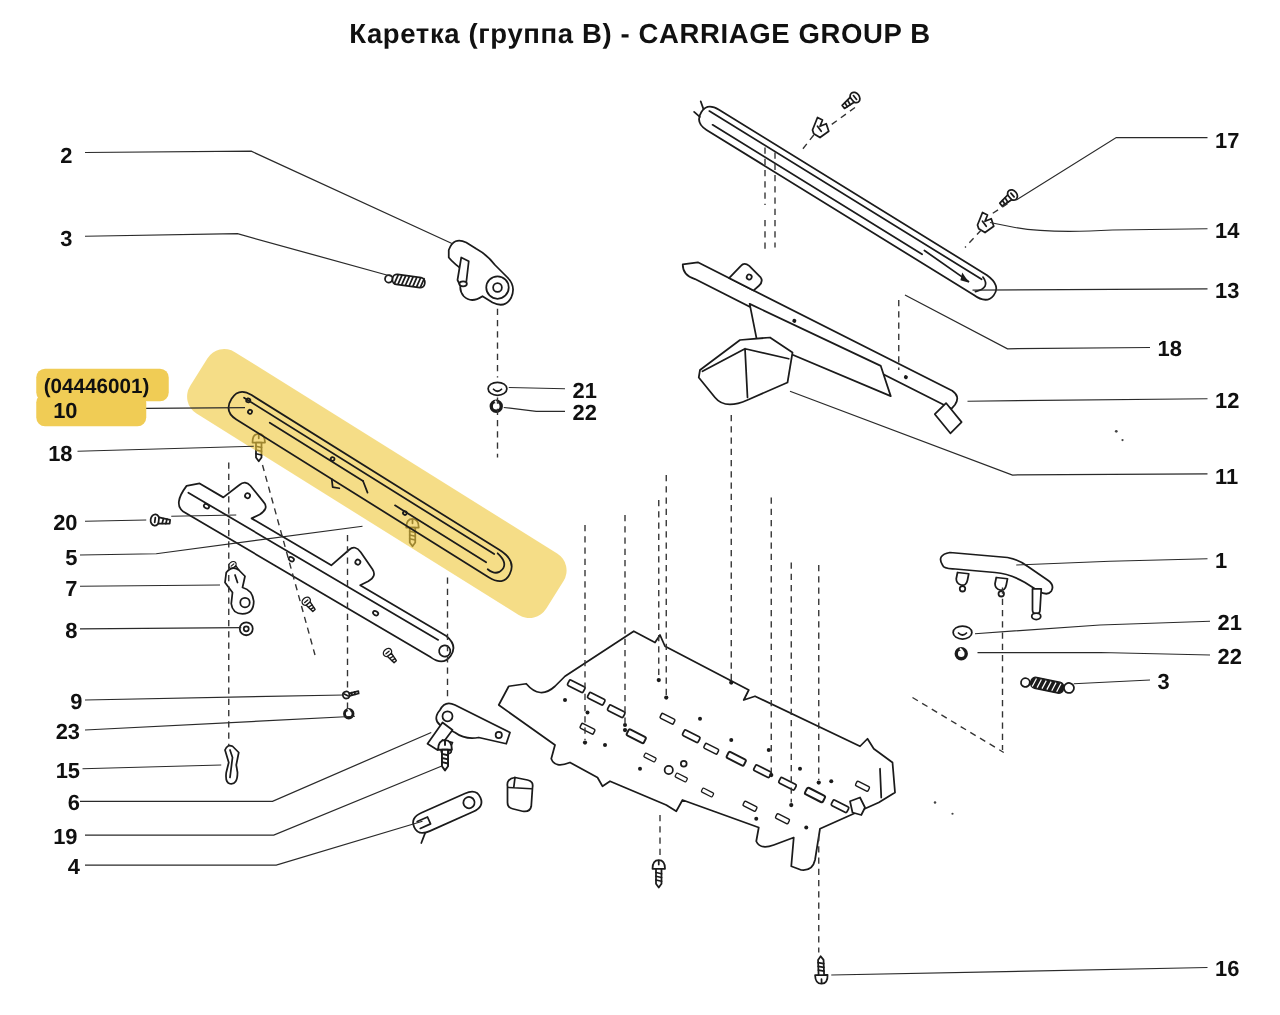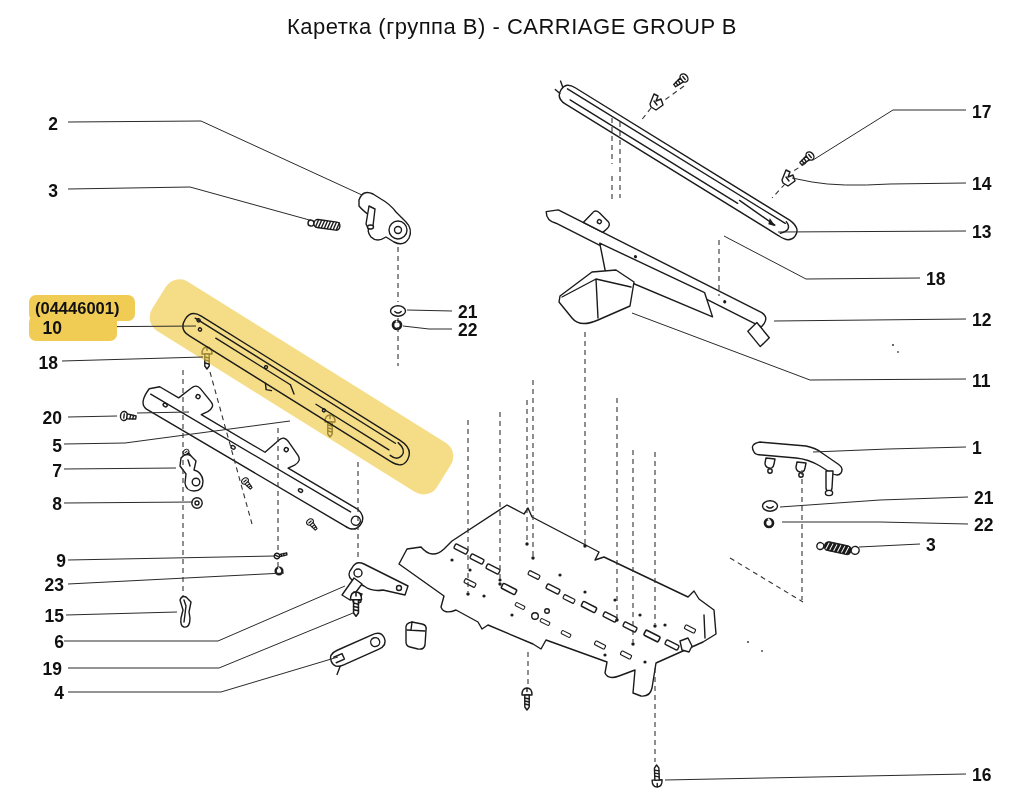--- a/index.html
+++ b/index.html
@@ -1,19 +1,19 @@
 <!DOCTYPE html>
 <html><head>
 <meta charset="utf-8">
 <style>
   html,body{margin:0;padding:0;background:#ffffff;}
   .stage{position:relative;width:1024px;height:812px;background:#fff;overflow:hidden;
          font-family:"Liberation Sans",sans-serif;}
   .title{position:absolute;top:14px;left:0;width:100%;text-align:center;
-         font-size:22px;font-weight:400;color:#111;letter-spacing:.5px;white-space:nowrap;}
+         font-size:22px;font-weight:700;color:#111;letter-spacing:.5px;white-space:nowrap;}
   .title .en{letter-spacing:.5px;}
   svg{position:absolute;left:0;top:0;}
   svg .ink{stroke:#1b1b1b;stroke-width:1.4;fill:none;stroke-linejoin:round;stroke-linecap:round;}
   svg .fillw{fill:#ffffff;}
   svg .leader{stroke:#2a2a2a;stroke-width:1;fill:none;}
   svg .dash{stroke:#333;stroke-width:1.1;fill:none;stroke-dasharray:5 4;}
   svg text{font-family:"Liberation Sans",sans-serif;font-weight:700;font-size:17.5px;fill:#101010;}
   svg text.pn{font-size:16.5px;}
 </style>
 </head>

